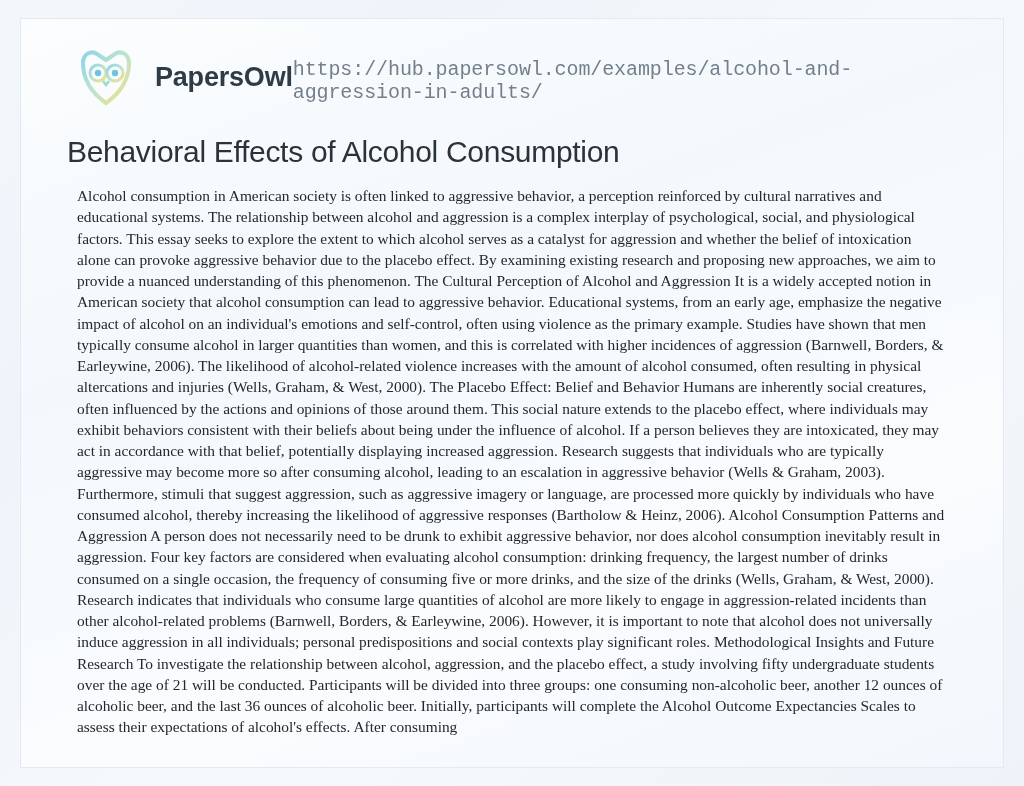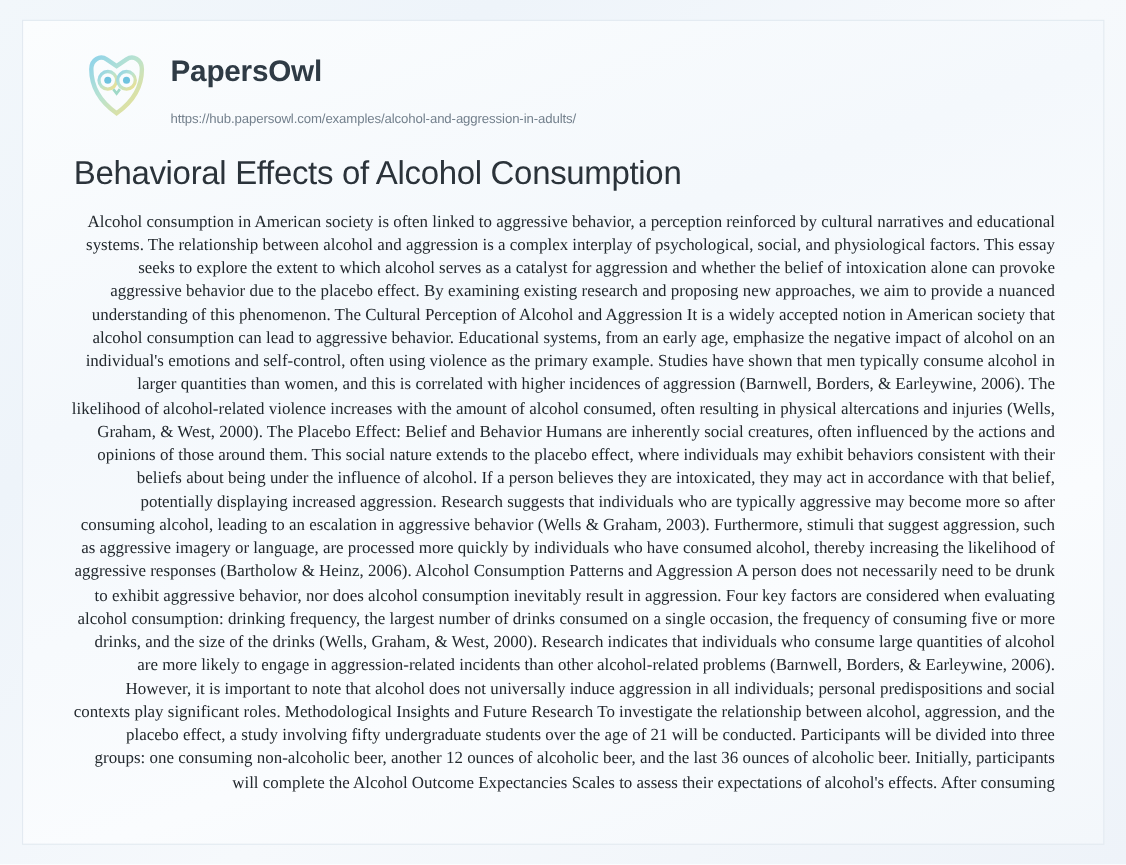--- a/index.html
+++ b/index.html
@@ -39,54 +39,56 @@
     margin-bottom: 26px;
   }
   .logo-mark {
     width: 62px;
     height: 62px;
     flex: 0 0 62px;
     position: relative;
   }
   .brand-block {
     display: flex;
-    flex-direction: column;
+    flex-direction: row;
     justify-content: center;
     padding-top: 4px;
+    align-items: center;
   }
   .brand-name {
     font-size: 27px;
     font-weight: bold;
     color: #2f3b45;
     letter-spacing: -0.2px;
     line-height: 1.1;
   }
   .brand-url {
-    margin-top: 20px;
-    font-size: 12px;
+    margin-top: 7px;
+    font-size: 20px;
     color: #5c6b79;
     letter-spacing: -0.1px;
     opacity: 0.85;
+    font-family: Liberation Mono, monospace;
   }
   
   .doc-title {
     font-size: 30px;
     font-weight: normal;
     color: #2b333a;
     margin: 12px 0 16px 2px;
     letter-spacing: -0.3px;
   }
   
   .doc-body {
     font-family: "Liberation Serif", serif;
     font-size: 15.4px;
     line-height: 1.38;
     color: #22282d;
-    text-align: right;
-    margin: 0 0;
+    text-align: left;
+    margin: 0 12px;
     white-space: normal;
   }
 </style>
 </head>
 <body>
 
 <div class="page">
   <div class="sheet">
 
     <div class="header">

